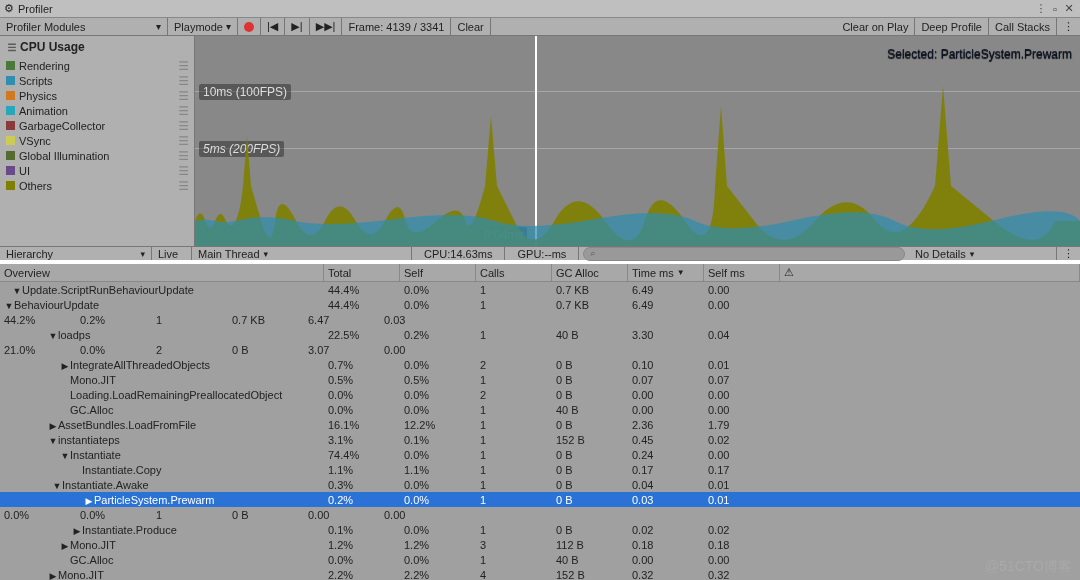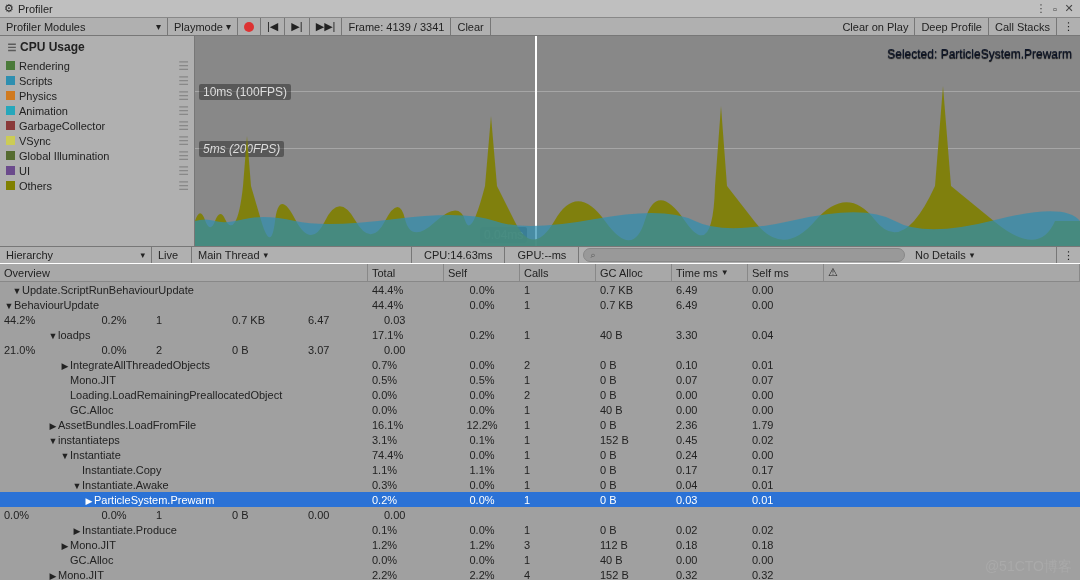--- a/index.html
+++ b/index.html
@@ -29,42 +29,42 @@
   .sidebar .hamb { margin-left: auto; color: #888; font-size: 12px; letter-spacing: -1px; }
   
   .chartarea { flex: 1; position: relative; background: #888; overflow: hidden; }
   .chartarea .sel { position: absolute; top: 3px; right: 8px; color: #0f172a; font-size: 12px; text-shadow: 0 1px 1px #000; margin-top: 8px; }
   .chartarea .label { position: absolute; left: 4px; background: rgba(0,0,0,.35); color: #ddd; padding: 1px 4px; font-size: 12px; border-radius: 2px; }
   .chartarea .hline { position: absolute; left: 0; right: 0; height: 1px; background: rgba(255,255,255,.25); }
   .chartarea .vcursor { position: absolute; top: 0; bottom: 0; width: 2px; background: #fff; }
   .chartarea svg { position: absolute; left: 0; bottom: 0; width: 100%; }
   
   
-  .subbar { height: 18px; background: #b0b0b0; display: flex; align-items: center; border-top: 1px solid #777; border-bottom: 1px solid #ffffff; }
+  .subbar { height: 18px; background: #b0b0b0; display: flex; align-items: center; border-top: 1px solid #777; border-bottom: 4px solid #ffffff; }
   .subbar .cell { padding: 0 6px; display: flex; align-items: center; border-right: 1px solid #777; height: 100%; }
   .subbar .dd::after { content: "▾"; margin-left: 4px; font-size: 9px; }
   .subbar .hier { width: 152px; display: flex; justify-content: space-between; }
   .subbar .live { width: 40px; }
   .subbar .mt { width: 220px; }
   .subbar .stats { padding: 0 12px; }
   .subbar .search { flex: 1; padding: 0 4px; }
   .subbar .search .sbox { width: 100%; height: 14px; border: 1px solid #888; border-radius: 8px; background: #999; display: flex; align-items: center; padding: 0 6px; }
   .subbar .search .sbox .mag { font-size: 9px; opacity: .6; }
   .subbar .nodet { width: 148px; }
   
   
   .table { height: calc(580px - 18px - 18px - 210px - 18px); overflow: hidden; background: #a0a0a0; }
   .thead { display: flex; height: 18px; background: #a8a8a8; border-bottom: 1px solid #888; align-items: center; }
   .thead .h { border-right: 1px solid #888; padding: 0 4px; height: 100%; display: flex; align-items: center; }
   .tbody .tr { display: flex; height: 15px; align-items: center; }
   .tbody .tr.selected { background: #2b72d6; color: #fff; }
   .tbody .td { padding: 0 4px; white-space: nowrap; overflow: hidden; }
-  .c-ov { width: 368px; }
+  .c-ov { width: 324px; }
   .c-tot { width: 76px; }
-  .c-self { width: 76px; text-align: center; }
+  .c-self { width: 76px; }
   .c-calls { width: 76px; }
   .c-gc { width: 76px; }
   .c-tms { width: 76px; }
   .c-sms { width: 76px; }
   .c-w { flex: 1; }
   .tri { display: inline-block; width: 10px; font-size: 9px; text-align: center; }
   .name { white-space: nowrap; text-align: center; }
   
   .watermark { position: fixed; right: 8px; bottom: 4px; color: rgba(180,180,180,.5); font-size: 14px; }
 </style>
@@ -246,21 +246,21 @@
         <div class="td c-tot">44.2%</div>
         <div class="td c-self">0.2%</div>
         <div class="td c-calls">1</div>
         <div class="td c-gc">0.7 KB</div>
         <div class="td c-tms">6.47</div>
         <div class="td c-sms">0.03</div>
         <div class="td c-w"></div>
       </div>
       <div class="tr">
         <div class="td c-ov" style="padding-left:48px"><span class="tri">▼</span><span class="name">loadps</span></div>
-        <div class="td c-tot">17.1%</div>
+        <div class="td c-tot">22.5%</div>
         <div class="td c-self">0.2%</div>
         <div class="td c-calls">1</div>
         <div class="td c-gc">40 B</div>
         <div class="td c-tms">3.30</div>
         <div class="td c-sms">0.04</div>
         <div class="td c-w"></div>
       </div>
       <div class="tr">
         <div class="td c-tot">21.0%</div>
         <div class="td c-self">0.0%</div>
@@ -344,21 +344,21 @@
         <div class="td c-ov" style="padding-left:72px"><span class="tri"></span><span class="name">Instantiate.Copy</span></div>
         <div class="td c-tot">1.1%</div>
         <div class="td c-self">1.1%</div>
         <div class="td c-calls">1</div>
         <div class="td c-gc">0 B</div>
         <div class="td c-tms">0.17</div>
         <div class="td c-sms">0.17</div>
         <div class="td c-w"></div>
       </div>
       <div class="tr">
-        <div class="td c-ov" style="padding-left:72px"><span class="tri">▼</span><span class="name">Instantiate.Awake</span></div>
+        <div class="td c-ov" style="padding-left:52px"><span class="tri">▼</span><span class="name">Instantiate.Awake</span></div>
         <div class="td c-tot">0.3%</div>
         <div class="td c-self">0.0%</div>
         <div class="td c-calls">1</div>
         <div class="td c-gc">0 B</div>
         <div class="td c-tms">0.04</div>
         <div class="td c-sms">0.01</div>
         <div class="td c-w"></div>
       </div>
       <div class="tr selected">
         <div class="td c-ov" style="padding-left:84px"><span class="tri">▶</span><span class="name">ParticleSystem.Prewarm</span></div>

